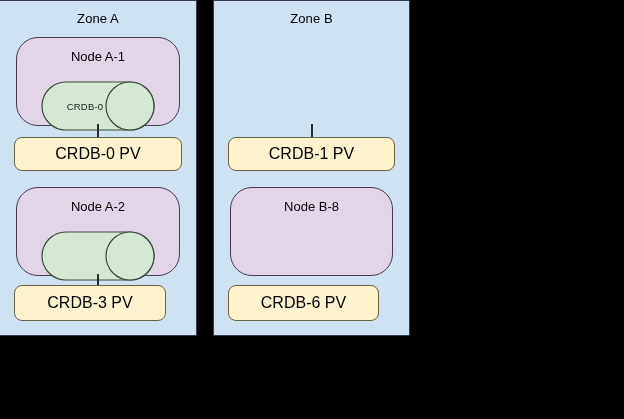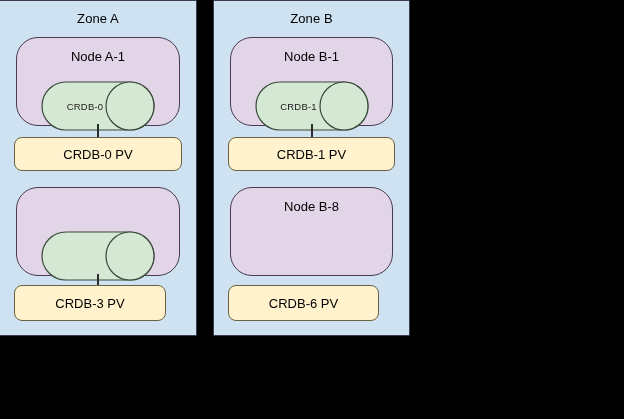--- a/index.html
+++ b/index.html
@@ -66,21 +66,21 @@
 
   .pv {
     position: absolute;
     background: #fff2cc;
     border: 1px solid #6a6240;
     border-radius: 8px;
     box-sizing: border-box;
     display: flex;
     align-items: center;
     justify-content: center;
-    font-size: 13px;
+    font-size: 16px;
     color: #000000;
   }
   .pv-row1 { left: 14px; right: 14px; top: 136px; height: 34px; }
   .pv-row2 { left: 14px; right: 30px; top: 284px; height: 36px; }
 
   
   .connector {
     position: absolute;
     width: 2px;
     background: #2b2b2b;
@@ -128,44 +128,35 @@
           <path d="M 25 1 L 89 1 A 24 24 0 0 1 89 49 L 25 49 A 24 24 0 0 1 25 1 Z" fill="#d5e8d4" stroke="#3a4a39" stroke-width="1.2"></path>
           <circle cx="89" cy="25" r="24" fill="#d5e8d4" stroke="#3a4a39" stroke-width="1.2"></circle>
         </svg>
         <div class="cyl-label">CRDB-0</div>
       </div>
     </div>
     <div class="connector conn-row1"></div>
     <div class="pv pv-row1">CRDB-0 PV</div>
 
     <div class="node node-row2">
+      <div class="node-label">Node A-2</div>
       <div class="cylinder">
         <svg class="cyl-svg" viewBox="0 0 114 50" xmlns="http://www.w3.org/2000/svg">
           <path d="M 25 1 L 89 1 A 24 24 0 0 1 89 49 L 25 49 A 24 24 0 0 1 25 1 Z" fill="#d5e8d4" stroke="#3a4a39" stroke-width="1.2"></path>
           <circle cx="89" cy="25" r="24" fill="#d5e8d4" stroke="#3a4a39" stroke-width="1.2"></circle>
         </svg>
       </div>
     </div>
     <div class="connector conn-row2"></div>
     <div class="pv pv-row2">CRDB-3 PV</div>
   </div>
 
   <div class="zone" id="zone-b">
     <div class="zone-title">Zone B</div>
 
-    <div class="node node-row1">
-      <div class="node-label">Node B-1</div>
-      <div class="cylinder">
-        <svg class="cyl-svg" viewBox="0 0 114 50" xmlns="http://www.w3.org/2000/svg">
-          <path d="M 25 1 L 89 1 A 24 24 0 0 1 89 49 L 25 49 A 24 24 0 0 1 25 1 Z" fill="#d5e8d4" stroke="#3a4a39" stroke-width="1.2"></path>
-          <circle cx="89" cy="25" r="24" fill="#d5e8d4" stroke="#3a4a39" stroke-width="1.2"></circle>
-        </svg>
-        <div class="cyl-label">CRDB-1</div>
-      </div>
-    </div>
     <div class="connector conn-row1"></div>
     <div class="pv pv-row1">CRDB-1 PV</div>
 
     <div class="node node-row2">
       <div class="node-label">Node B-8</div>
     </div>
     <div class="pv pv-row2">CRDB-6 PV</div>
   </div>
 
 

